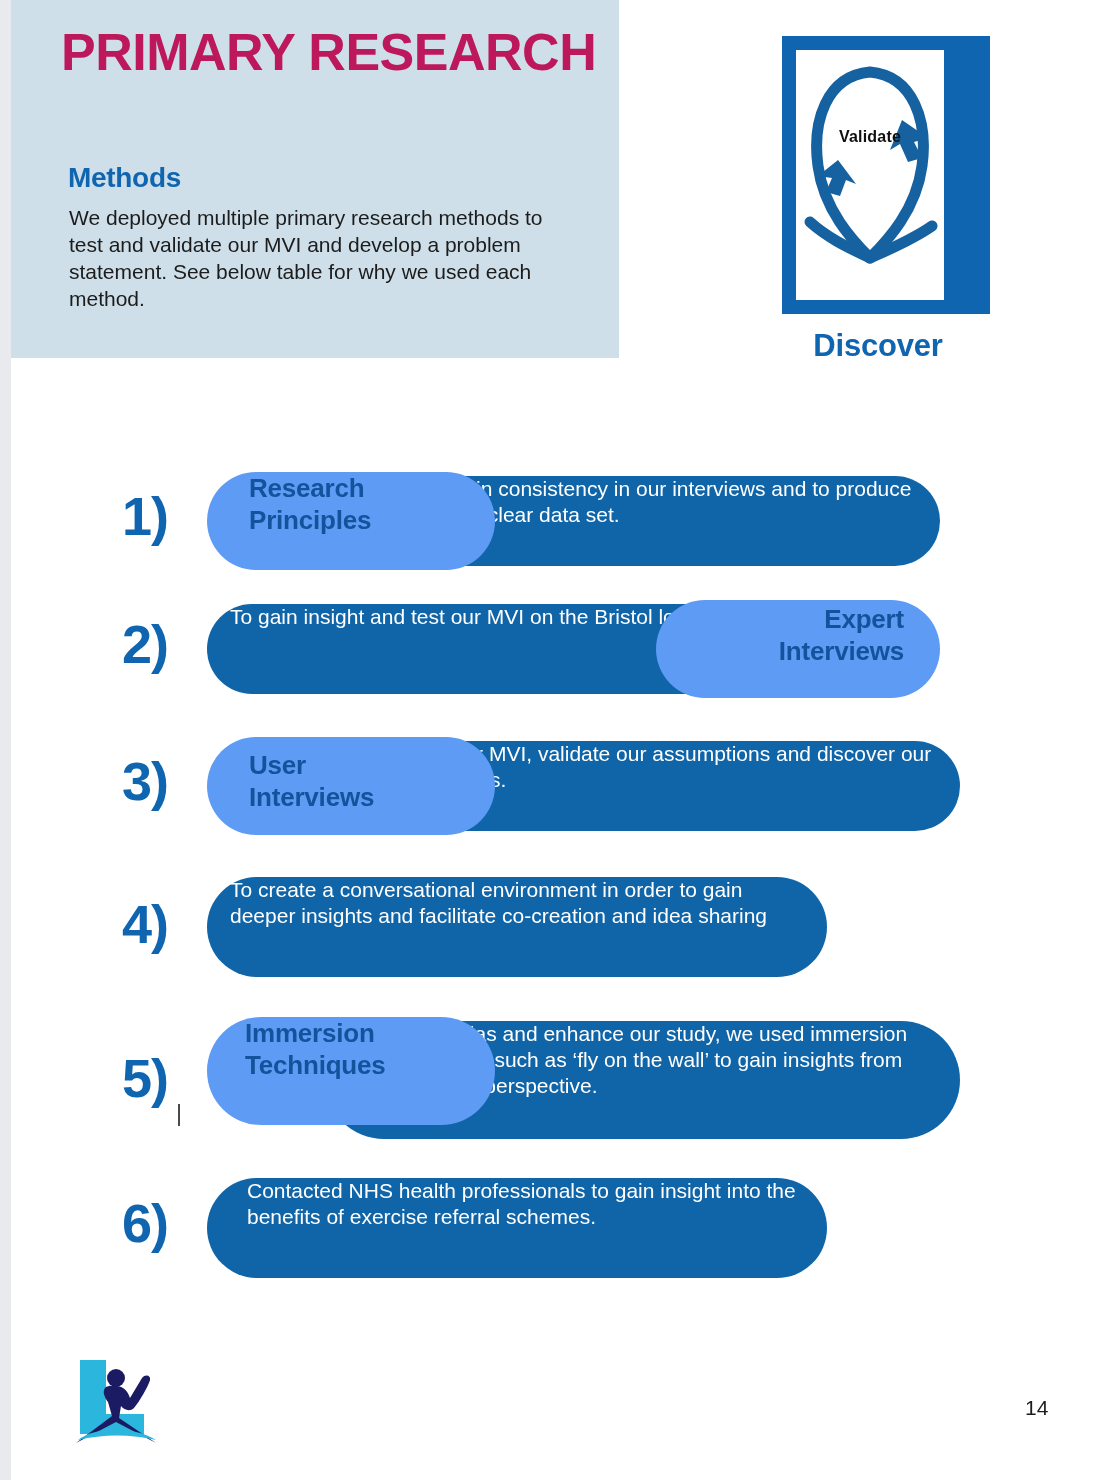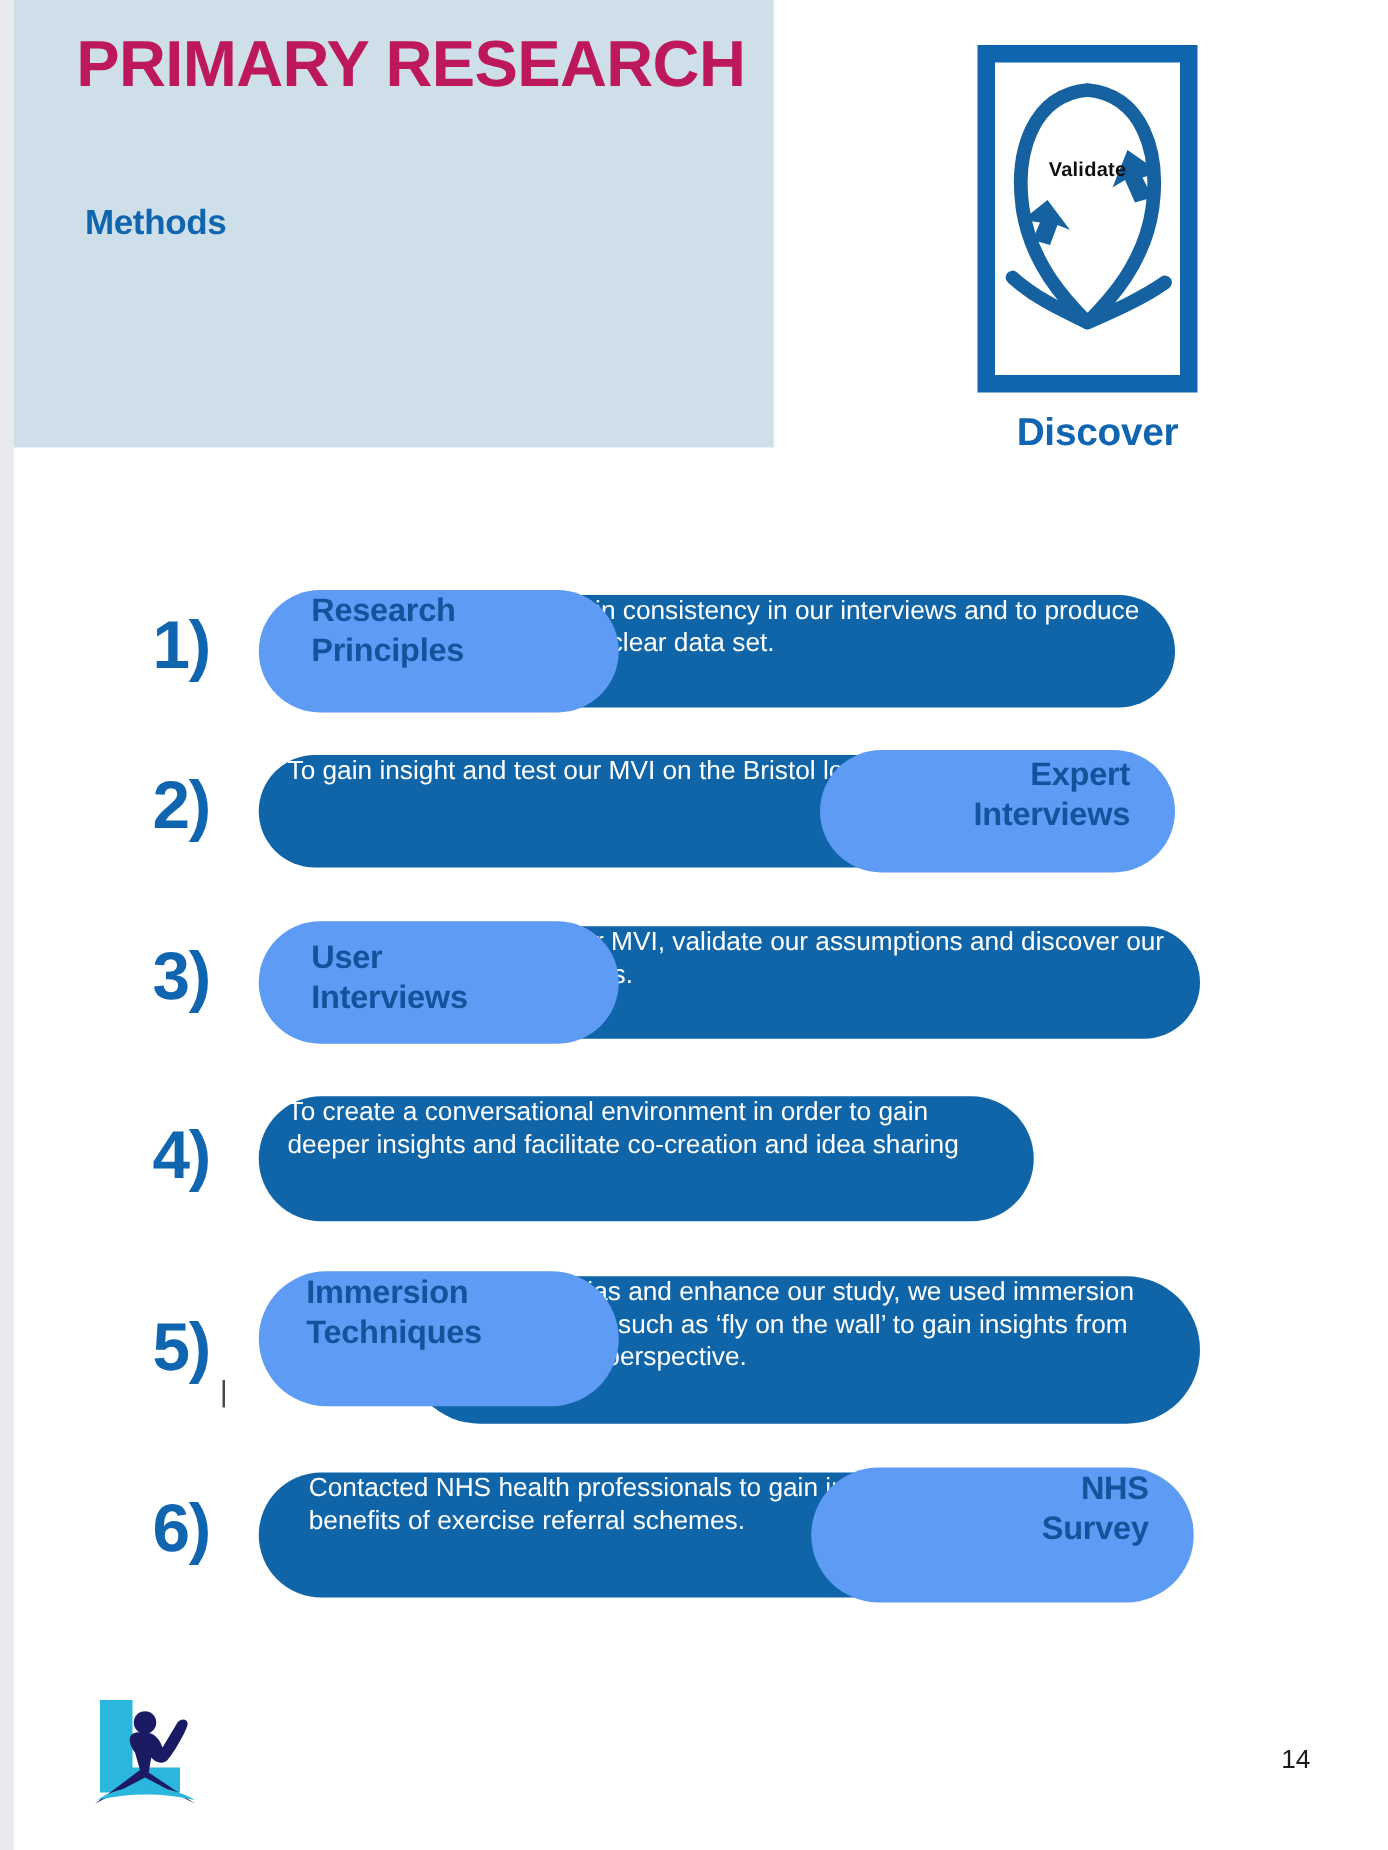--- a/index.html
+++ b/index.html
@@ -73,21 +73,21 @@
 
   
   .discover-block {
     position: absolute;
     left: 782px;
     top: 36px;
     width: 190px;
   }
   .validate-box {
     position: relative;
-    width: 176px;
+    width: 208px;
     height: 278px;
     background: #1065b0;
     padding: 0;
     box-sizing: border-box;
   }
   .validate-inner {
     position: absolute;
     left: 14px;
     top: 14px;
     width: 148px;
@@ -205,20 +205,21 @@
 </head>
 <body>
 
 <div id="page">
 
   <div class="left-gutter"></div>
 
   <div class="header-panel">
     <div class="page-title">PRIMARY RESEARCH</div>
     <div class="methods-heading">Methods</div>
+    <div class="methods-body">We deployed multiple primary research methods to test and validate our MVI and develop a  problem statement. See below table for why we used each method.</div>
   </div>
 
   <div class="discover-block">
     <div class="validate-box">
       <div class="validate-inner">
         <svg width="148" height="250" viewBox="0 0 148 250" xmlns="http://www.w3.org/2000/svg">
           <g fill="none" stroke="#16619f" stroke-width="11" stroke-linecap="round" stroke-linejoin="round">
 
             <path d="M74 22 C 30 26, 16 72, 22 116 C 28 160, 56 190, 74 208
                      C 92 190, 120 160, 126 116 C 132 72, 118 26, 74 22 Z"></path>
@@ -302,25 +303,20 @@
           </span>
         </div>
       </div>
     </div>
 
     <div class="method-row" style="height:130px;">
       <div class="row-number" style="top:32px;">6)</div>
       <div class="pill-area" style="height:110px; top:10px;">
         <div class="pill pill-dark" style="left:0px; top:4px; width:620px; height:100px; border-radius:50px; padding:0 30px 0 40px;">
           <span class="pill-text-dark">Contacted NHS health professionals to gain insight into the benefits of exercise referral schemes.</span>
-        </div>
-        <div class="pill pill-light" style="left:442px; top:0px; width:306px; height:108px; border-radius:54px; padding:0 36px 0 0; justify-content:flex-end; text-align:right;">
-          <span class="pill-text-light">
-            <span>NHS</span><br><span>Survey</span>
-          </span>
         </div>
       </div>
     </div>
 
   </div>
 
   <div class="caret-mark"></div>
 
   <div class="footer-logo">
     <svg width="92" height="100" viewBox="0 0 92 100" xmlns="http://www.w3.org/2000/svg">

